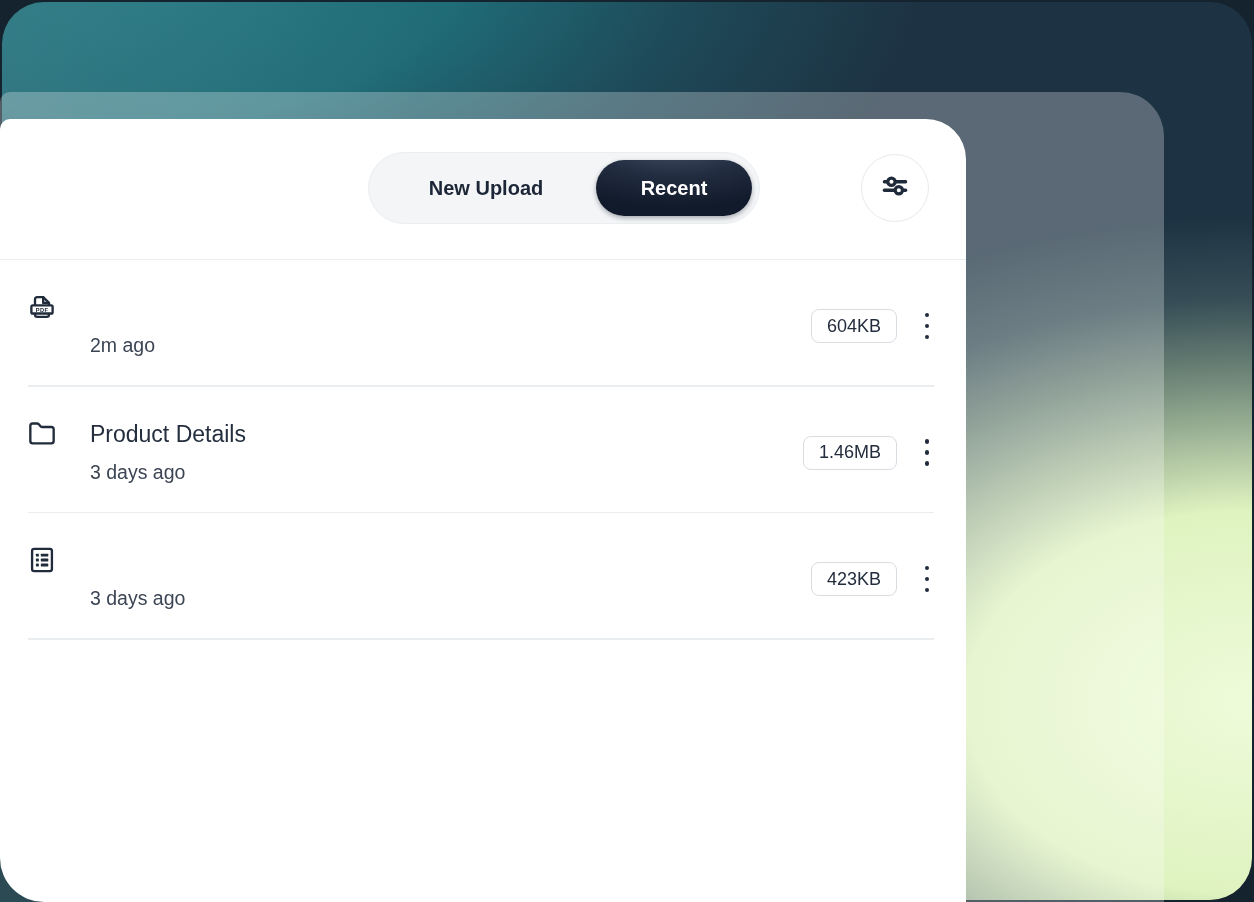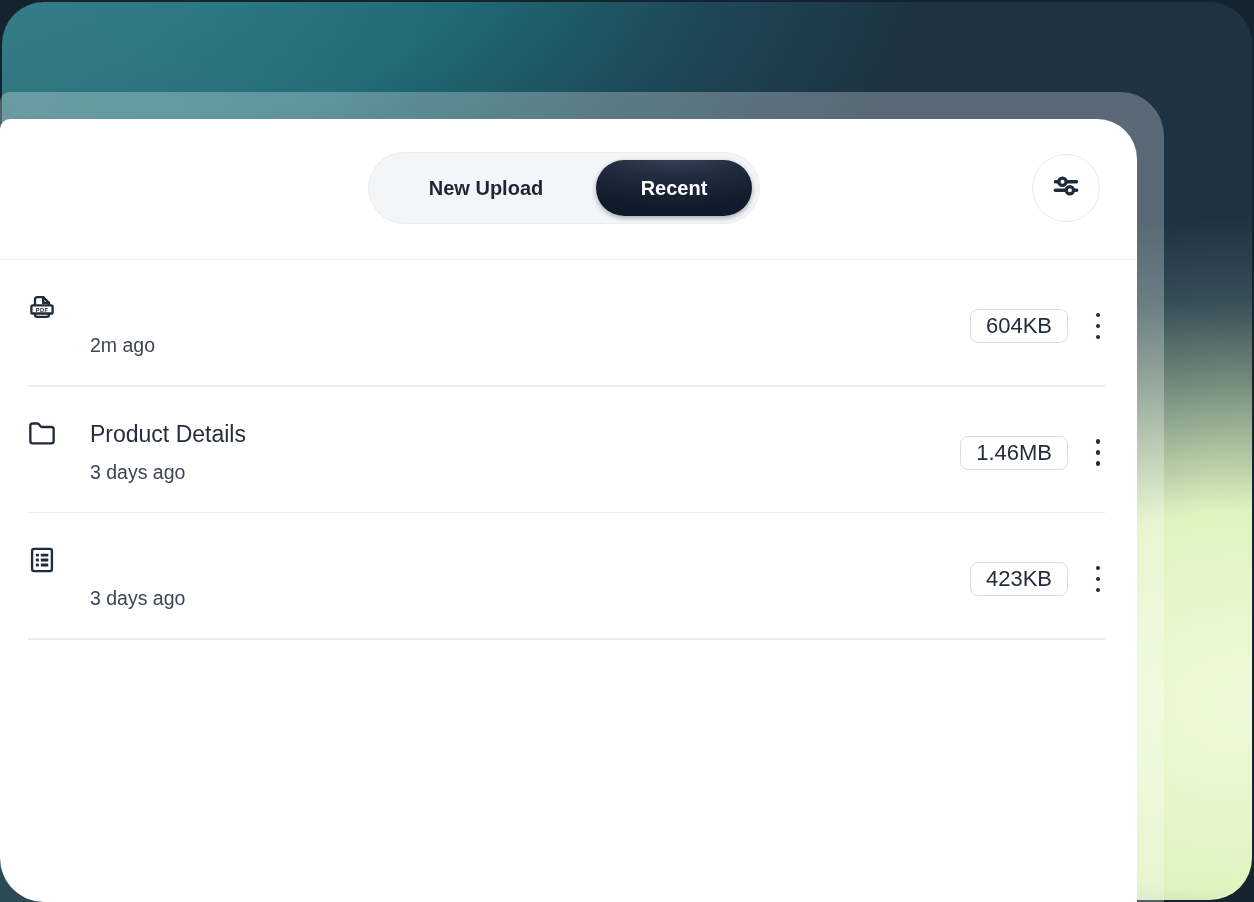--- a/index.html
+++ b/index.html
@@ -28,21 +28,21 @@
   }
 
   
   .corner-glimpse{
     position:absolute;left:0;bottom:0;width:56px;height:56px;
     background:#2b4a53;
   }
 
   
   .card{
-    position:absolute;left:0;top:119px;width:1137px;bottom:0;
+    position:absolute;left:0;top:119px;width:966px;bottom:0;
     background:#ffffff;
     border-radius:10px 40px 0 44px;
   }
 
   
   .card-header{position:relative;height:140px;border-bottom:1px solid #e9edf0;}
   .segmented{
     position:absolute;left:368px;top:33px;width:392px;height:72px;
     box-sizing:border-box;border:1.5px solid #eaeef1;border-radius:36px;
     background:#f3f5f7;display:flex;align-items:center;padding:7px;
@@ -76,21 +76,21 @@
     font-size:23px;font-weight:500;color:#242e3e;white-space:nowrap;
   }
   .row-time{
     position:absolute;left:90px;top:71px;line-height:28px;
     font-size:19.5px;font-weight:400;color:#3c4554;text-align:center;
   }
   .row-badge{
     position:absolute;right:69px;top:49px;height:34px;box-sizing:border-box;
     border:1.5px solid #d8dde2;border-radius:8px;background:#ffffff;
     display:flex;align-items:center;padding:0 15px;
-    font-size:22px;font-weight:500;color:#232d3d;
+    font-size:18px;font-weight:500;color:#232d3d;
   }
   .kebab{
     position:absolute;right:27px;top:46px;width:24px;height:40px;
     display:flex;flex-direction:column;align-items:center;justify-content:center;gap:6.5px;
     background:none;border:none;padding:0;cursor:pointer;
   }
   .kebab i{display:block;width:4.6px;height:4.6px;border-radius:50%;background:#202b3b;}
 </style>
 </head>
 <body>

